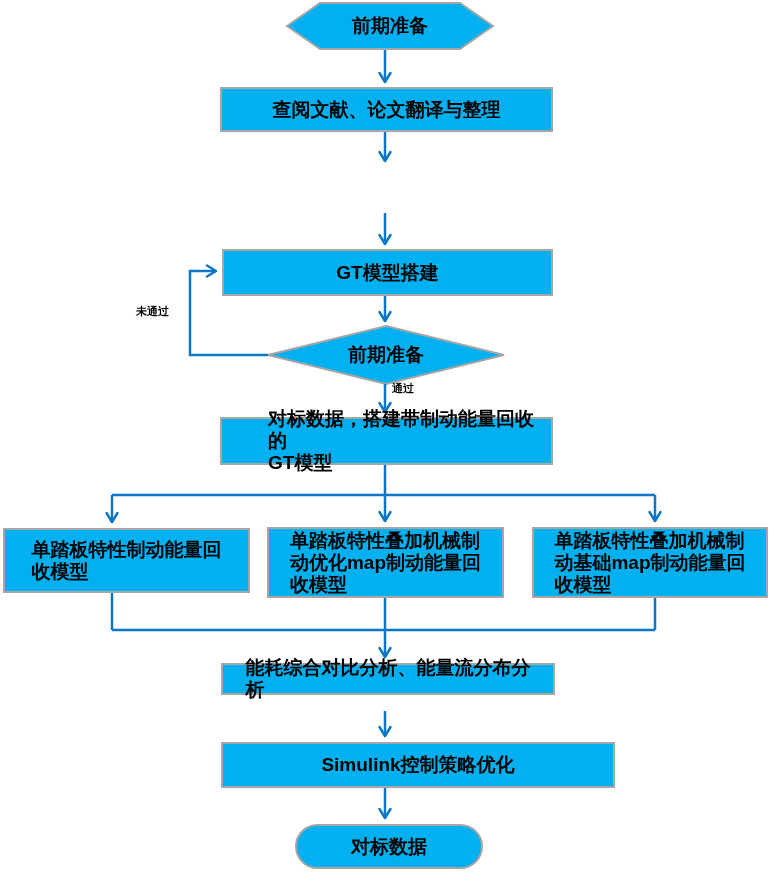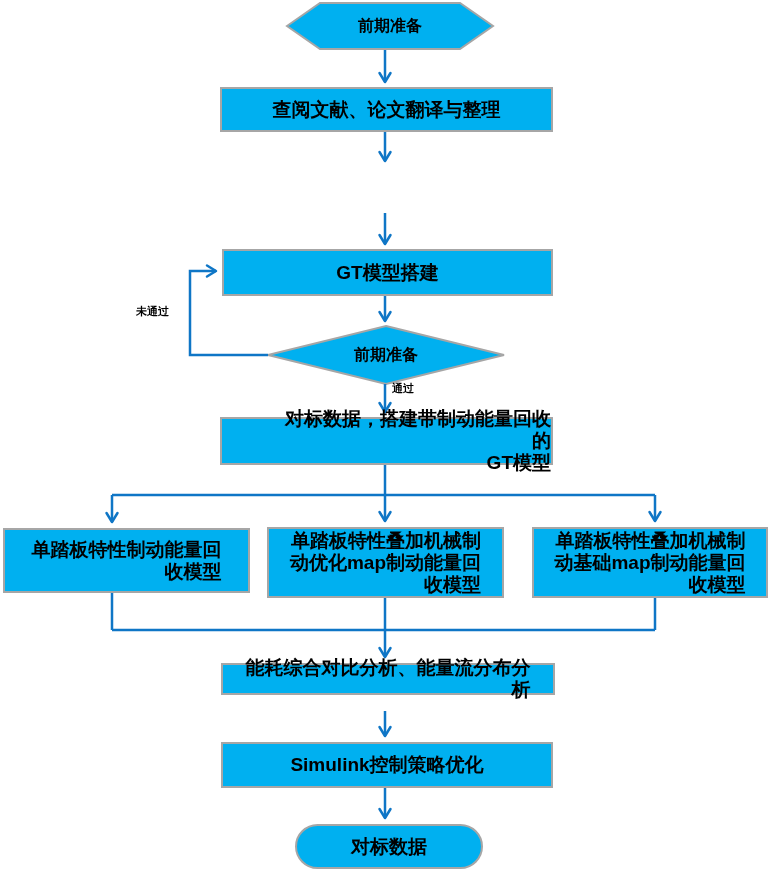--- a/index.html
+++ b/index.html
@@ -21,38 +21,38 @@
     width: 770px; height: 873px;
   }
   .node {
     position: absolute;
     box-sizing: border-box;
     background: #00B0F0;
     border: 2px solid #A6A6A6;
     display: flex;
     align-items: center;
     justify-content: center;
-    text-align: right;
+    text-align: left;
     font-weight: bold;
     font-size: 19px;
     line-height: 22px;
     color: #000000;
     white-space: pre-line;
   }
   .shape-label {
     position: absolute;
     box-sizing: border-box;
     background: transparent;
     border: none;
     display: flex;
     align-items: center;
     justify-content: center;
     text-align: center;
     font-weight: bold;
-    font-size: 16px;
+    font-size: 19px;
     line-height: 22px;
     color: #000000;
   }
   .stadium {
     border-radius: 23px;
   }
   .edge-label {
     position: absolute;
     font-weight: bold;
     font-size: 11px;
@@ -61,21 +61,21 @@
   }
   
   #n-literature   { left: 220px; top:  87px; width: 333px; height: 45px; }
   #n-testdata     { left: 220px; top: 166px; width: 333px; height: 47px; }
   #n-gtbuild      { left: 222px; top: 249px; width: 331px; height: 47px; }
   #n-benchmark    { left: 220px; top: 417px; width: 333px; height: 48px; padding-left: 46px; }
   #n-singlepedal  { left:   3px; top: 528px; width: 247px; height: 65px; }
   #n-optmap       { left: 267px; top: 527px; width: 237px; height: 71px; }
   #n-basemap      { left: 532px; top: 527px; width: 236px; height: 71px; }
   #n-comparison   { left: 221px; top: 663px; width: 334px; height: 32px; }
-  #n-simulink     { left: 221px; top: 742px; width: 332px; height: 46px; }
+  #n-simulink     { left: 221px; top: 742px; width: 394px; height: 46px; }
   #n-thesis       { left: 295px; top: 824px; width: 188px; height: 45px; }
   #hex-label      { left: 287px; top:   3px; width: 206px; height: 46px; }
   #diamond-label  { left: 268px; top: 326px; width: 236px; height: 58px; }
   #lbl-fail       { left: 136px; top: 304px; }
   #lbl-pass       { left: 392px; top: 381px; }
 </style>
 </head>
 <body>
 
 <div id="canvas">

